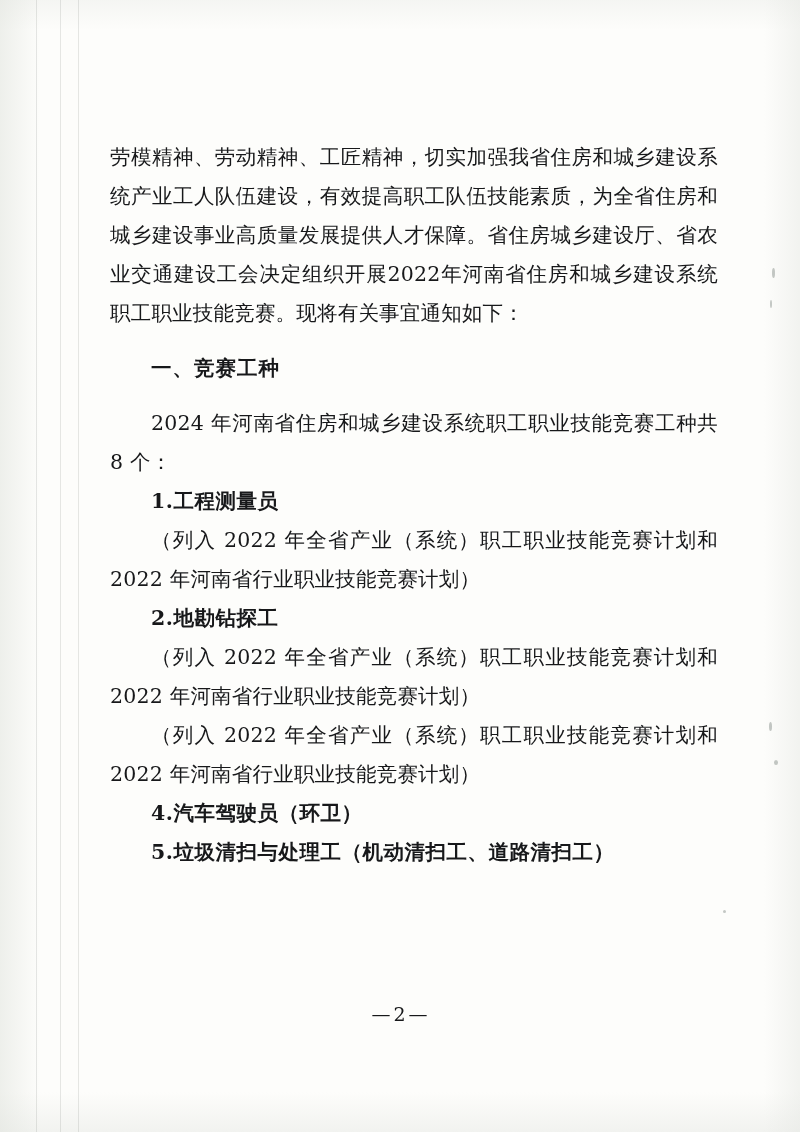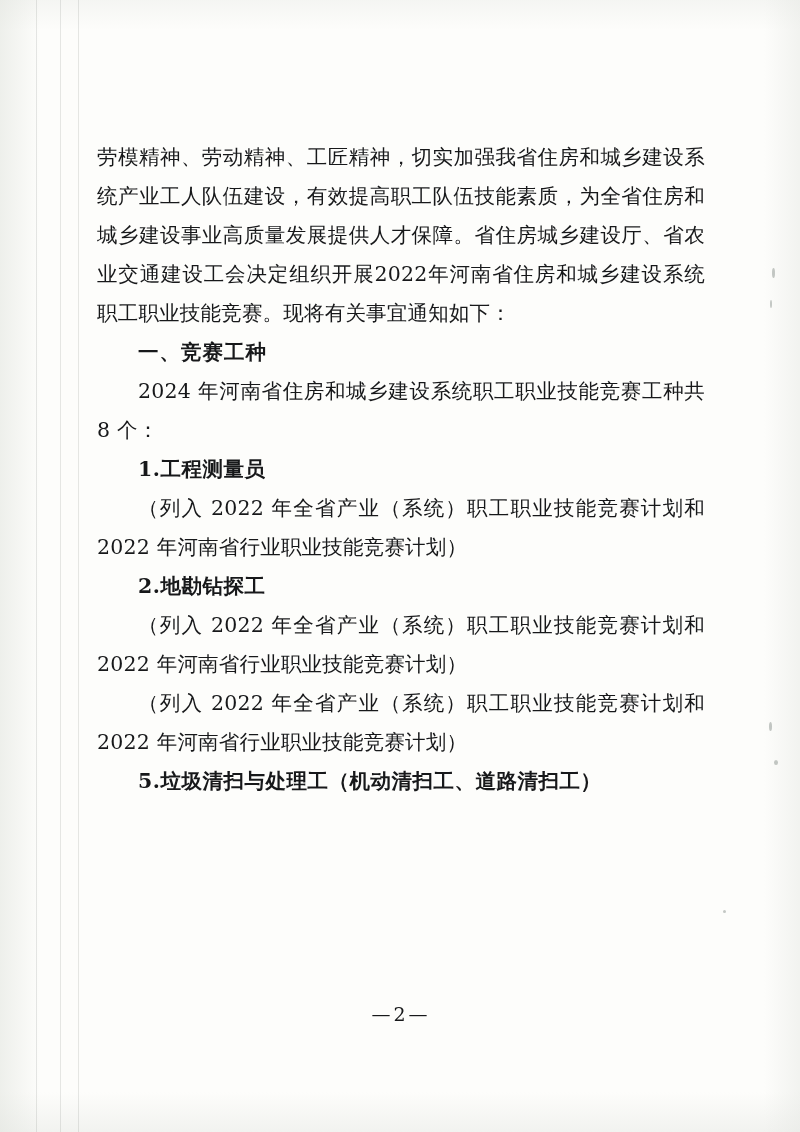--- a/index.html
+++ b/index.html
@@ -40,40 +40,40 @@
   .fold.f3 { left: 78px; }
 
   .speck {
     position: absolute;
     background: rgba(90,100,95,0.35);
     border-radius: 50%;
   }
 
   .content {
     position: absolute;
-    left: 97px;
+    left: 110px;
     top: 138px;
     width: 608px;
   }
 
   p {
     margin: 0;
     color: #17181a;
     font-size: 20.5px;
     line-height: 39px;
     letter-spacing: 0.2px;
     text-align: justify;
     text-justify: inter-ideograph;
   }
 
   .body-text {
     font-family: "DejaVu Serif", serif;
   }
 
-  .indent2 { text-indent: 2em; }
+  .indent2 { text-indent: 2em; margin-top: 16px; }
 
   .heading {
     font-weight: bold;
     letter-spacing: 1px;
   }
 
   .subheading {
     font-weight: bold;
     text-indent: 2em;
     letter-spacing: 0.5px;
@@ -119,20 +119,21 @@
   <p class="body-text indent2">2024 年河南省住房和城乡建设系统职工职业技能竞赛工种共 8 个：</p>
 
   <p class="body-text subheading">1.工程测量员</p>
   <p class="body-text note">（列入 2022 年全省产业（系统）职工职业技能竞赛计划和 2022 年河南省行业职业技能竞赛计划）</p>
 
   <p class="body-text subheading">2.地勘钻探工</p>
   <p class="body-text note">（列入 2022 年全省产业（系统）职工职业技能竞赛计划和 2022 年河南省行业职业技能竞赛计划）</p>
 
   <p class="body-text note">（列入 2022 年全省产业（系统）职工职业技能竞赛计划和 2022 年河南省行业职业技能竞赛计划）</p>
 
+  <p class="body-text subheading">4.汽车驾驶员（环卫）</p>
 
   <p class="body-text subheading">5.垃圾清扫与处理工（机动清扫工、道路清扫工）</p>
 
 </div>
 
 <div class="footer">
   <span>—</span><span class="pg">2</span><span>—</span>
 </div>
 
 </body></html>

